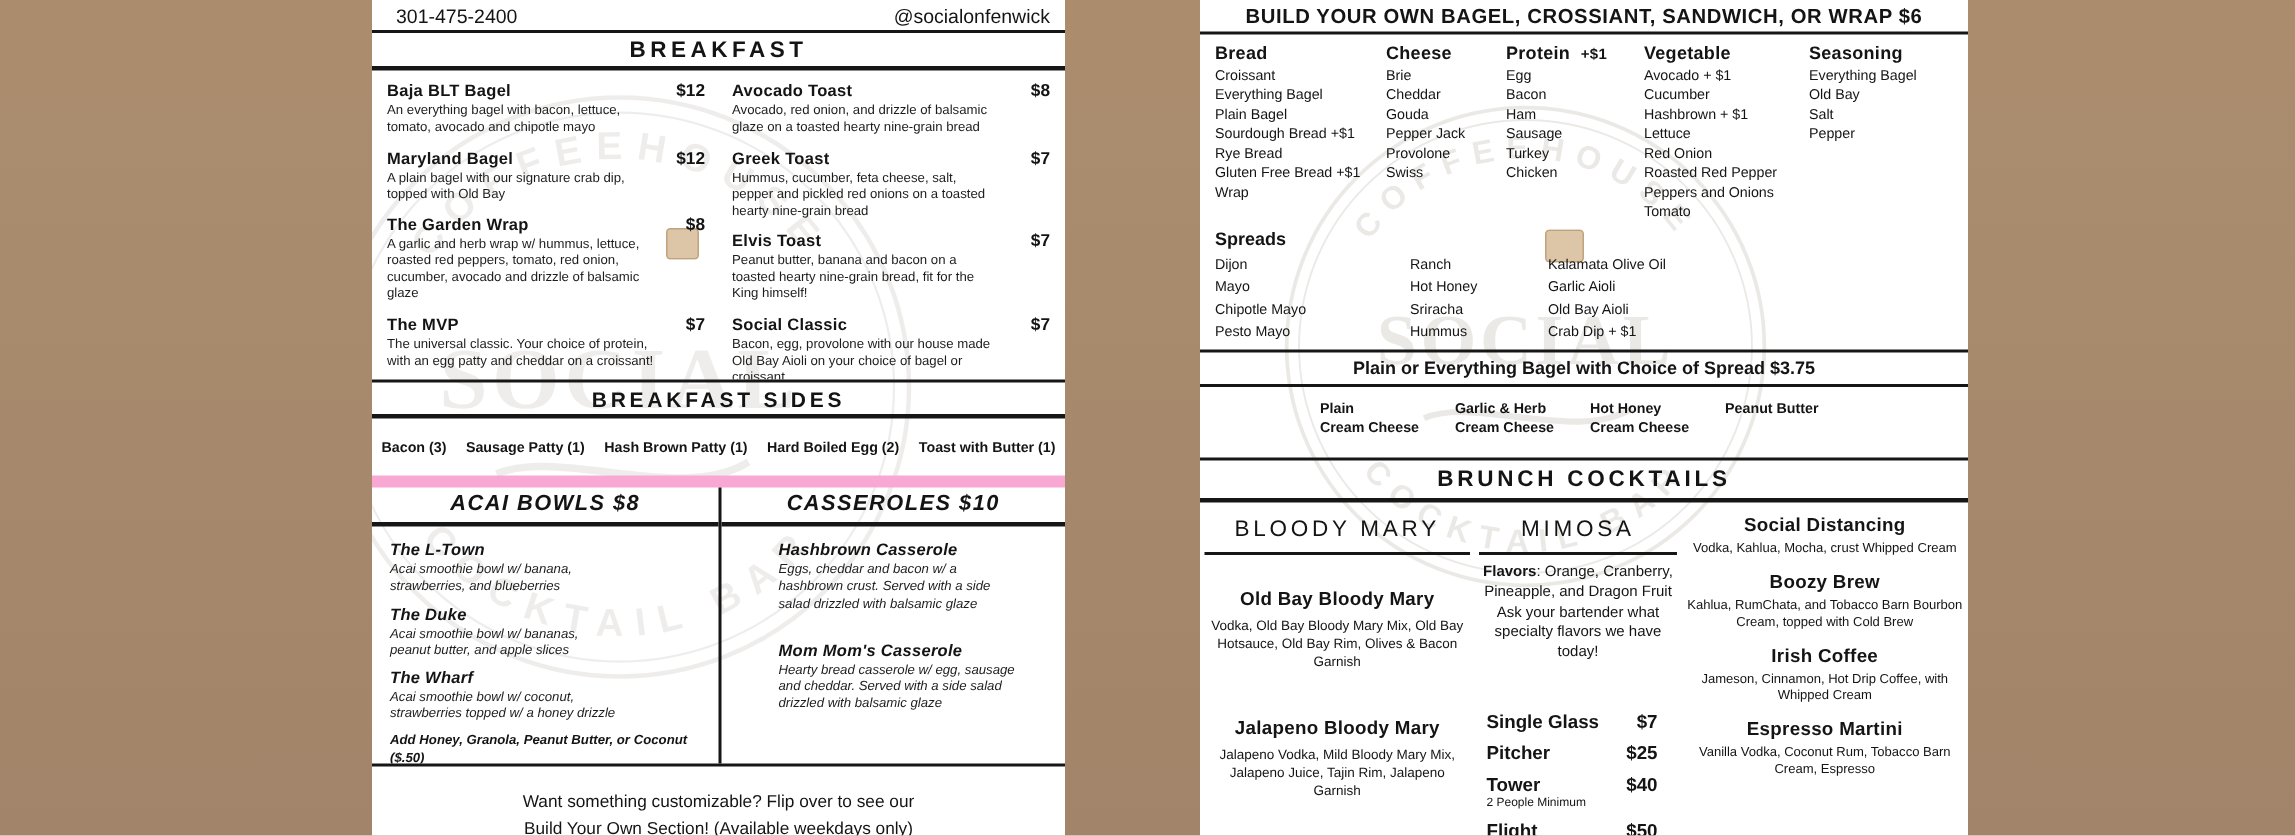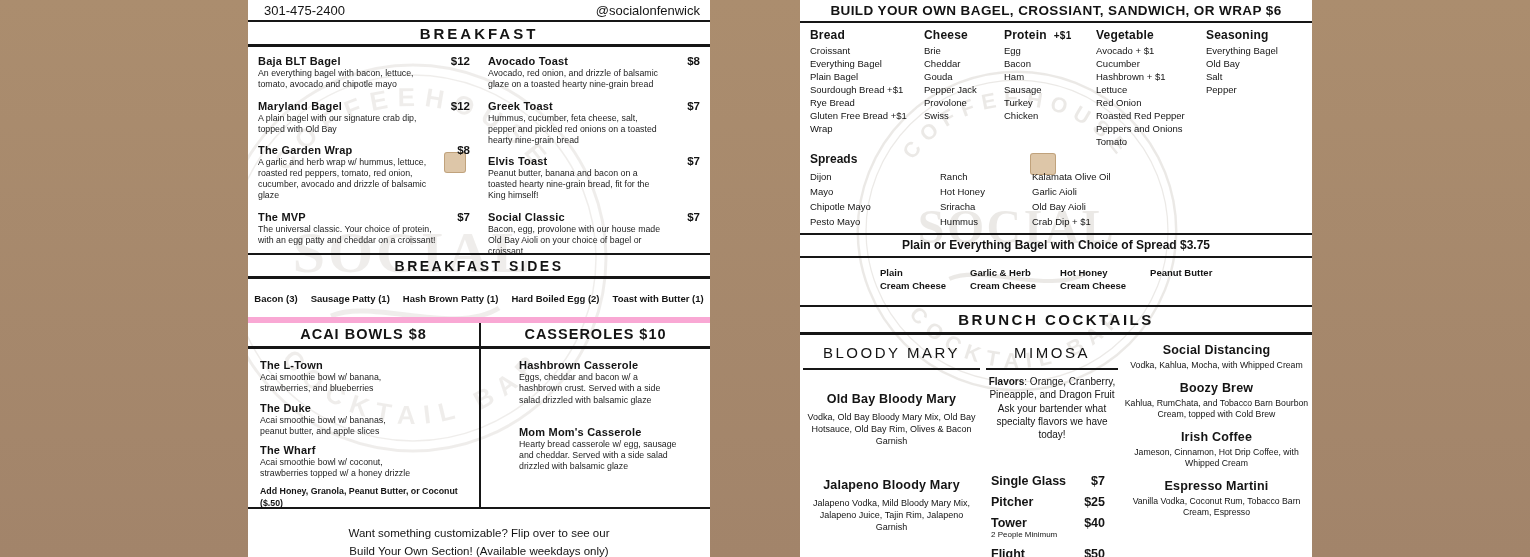--- a/index.html
+++ b/index.html
@@ -24,21 +24,21 @@
   .mi-price { font-size:11.5px; font-weight:bold; padding-right:2px; }
   .mi-desc { font-size:8.8px; line-height:1.27; max-width:178px; color:#1d1d1d; margin-top:1px; }
 
   
   .contact-row { display:flex; justify-content:space-between; padding:3px 10px 2px 16px; font-size:13px; line-height:15px; font-weight:500; }
   .bk-grid { display:flex; padding:8px 8px 0 10px; gap:16px; height:206px; overflow:hidden; }
   .bk-col { flex:1; }
   .bk-col .mi { margin-bottom:9px; }
   .sides-bar { border-top:2px solid #161616; border-bottom:3px solid #161616; text-align:center; font-weight:600; letter-spacing:2.5px; padding:3px 0 2px; font-size:14px; line-height:1.15; }
   .sides-row { display:flex; justify-content:center; align-items:center; gap:13px; font-size:9.5px; font-weight:bold; height:38px; }
-  .two-col { display:flex; border-top:6px solid #f9a8d4; border-bottom:2px solid #161616; }
+  .two-col { display:flex; border-top:8px solid #f9a8d4; border-bottom:2px solid #161616;font-style:italic; }
   .tc { width:50%; }
   .tc + .tc { border-left:2px solid #161616; }
   .tc-title { border-bottom:3px solid #161616; text-align:center; font-size:14.5px; font-weight:600; letter-spacing:1px; padding:4px 0 3px; line-height:1.1; }
   .tc-body { height:158px; padding:10px 8px 0 12px; overflow:hidden; }
   .tc-body .mi { margin-bottom:7px; }
   .tc-body .mi-desc { max-width:152px; }
   .tc-body.casserole { padding-left:38px; }
   .tc-body.casserole .mi { margin-bottom:20px; }
   .tc-body.casserole .mi-desc { max-width:160px; }
   .acai-note { font-size:8.8px; font-weight:bold; max-width:205px; margin-top:5px; line-height:1.3; }
@@ -368,21 +368,21 @@
                   <span class="price-val">$50</span>
                 </div>
               <div class="price-sub">2 People Minimum</div>
             </div>
           </div>
         </div>
 
         <div class="ck-ck ckc">
           <div class="drink">
             <div class="drink-name">Social Distancing</div>
-            <div class="drink-desc">Vodka, Kahlua, Mocha, with Whipped Cream</div>
+            <div class="drink-desc">Vodka, Kahlua, Mocha, crust Whipped Cream</div>
           </div>
           <div class="drink">
             <div class="drink-name">Boozy Brew</div>
             <div class="drink-desc">Kahlua,  RumChata, and Tobacco Barn Bourbon Cream, topped with Cold Brew</div>
           </div>
           <div class="drink">
             <div class="drink-name">Irish Coffee</div>
             <div class="drink-desc">Jameson, Cinnamon, Hot Drip Coffee, with Whipped Cream</div>
           </div>
           <div class="drink">

